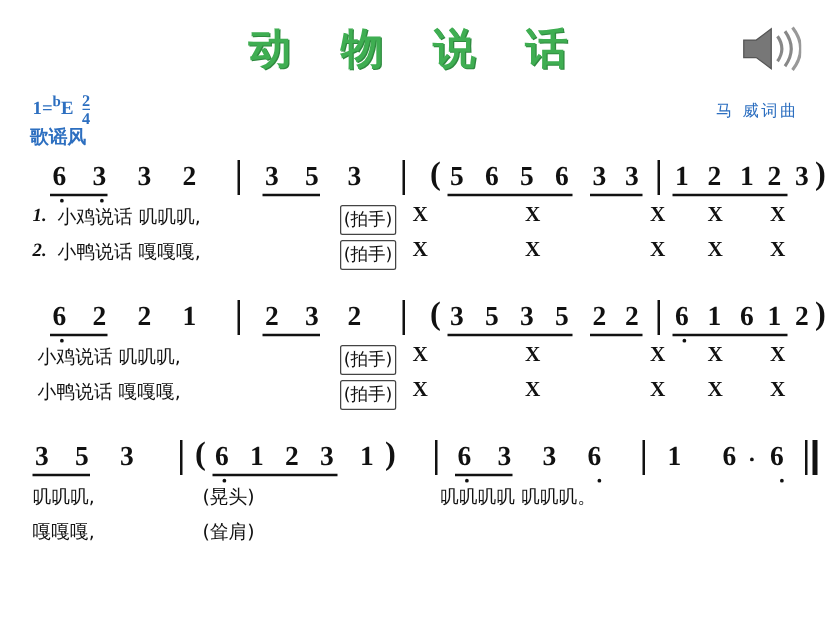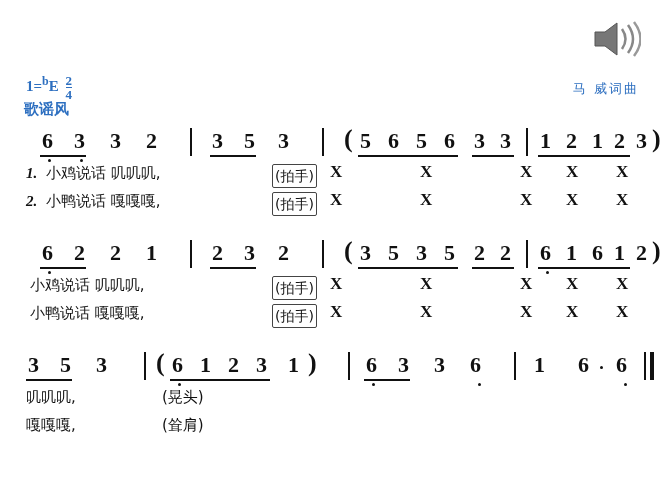--- a/index.html
+++ b/index.html
@@ -177,20 +177,21 @@
     font-size: 17px;
     font-weight: bold;
     color: #111;
   }
 </style>
 </head>
 <body>
 
 <div class="page">
 
+  <div class="title">动 物 说 话</div>
 
   <div class="speaker">
     <svg width="52" height="42" viewBox="0 0 52 42">
       <polygon points="6,14 16,14 28,5 28,37 16,28 6,28" fill="#777" stroke="#555" stroke-width="1"></polygon>
       <path d="M33 11 q7 10 0 20" stroke="#888" stroke-width="2.5" fill="none"></path>
       <path d="M39 7 q10 14 0 28" stroke="#888" stroke-width="2.5" fill="none"></path>
       <path d="M45 4 q13 17 0 34" stroke="#999" stroke-width="2.5" fill="none"></path>
     </svg>
   </div>
 
@@ -349,20 +350,21 @@
       <span class="dot-right" style="left:600px; top:14px;"></span>
       <span class="note" style="left:616px;">6</span>
       <span class="dot-under" style="left:624px; top:31px;"></span>
       <span class="barline" style="left:644px; top:0px; height:28px;"></span>
       <span class="thickbar" style="left:650px; top:0px; height:28px;"></span>
     </div>
 
     <div class="lyric-row">
       <span class="lyric" style="left:26px;">叽叽叽,</span>
       <span class="lyric" style="left:162px;">(晃头)</span>
+      <span class="lyric" style="left:352px;">叽叽叽叽  叽叽叽。</span>
     </div>
 
     <div class="lyric-row">
       <span class="lyric" style="left:26px;">嘎嘎嘎,</span>
       <span class="lyric" style="left:162px;">(耸肩)</span>
     </div>
   </div>
 
 </div>
 

